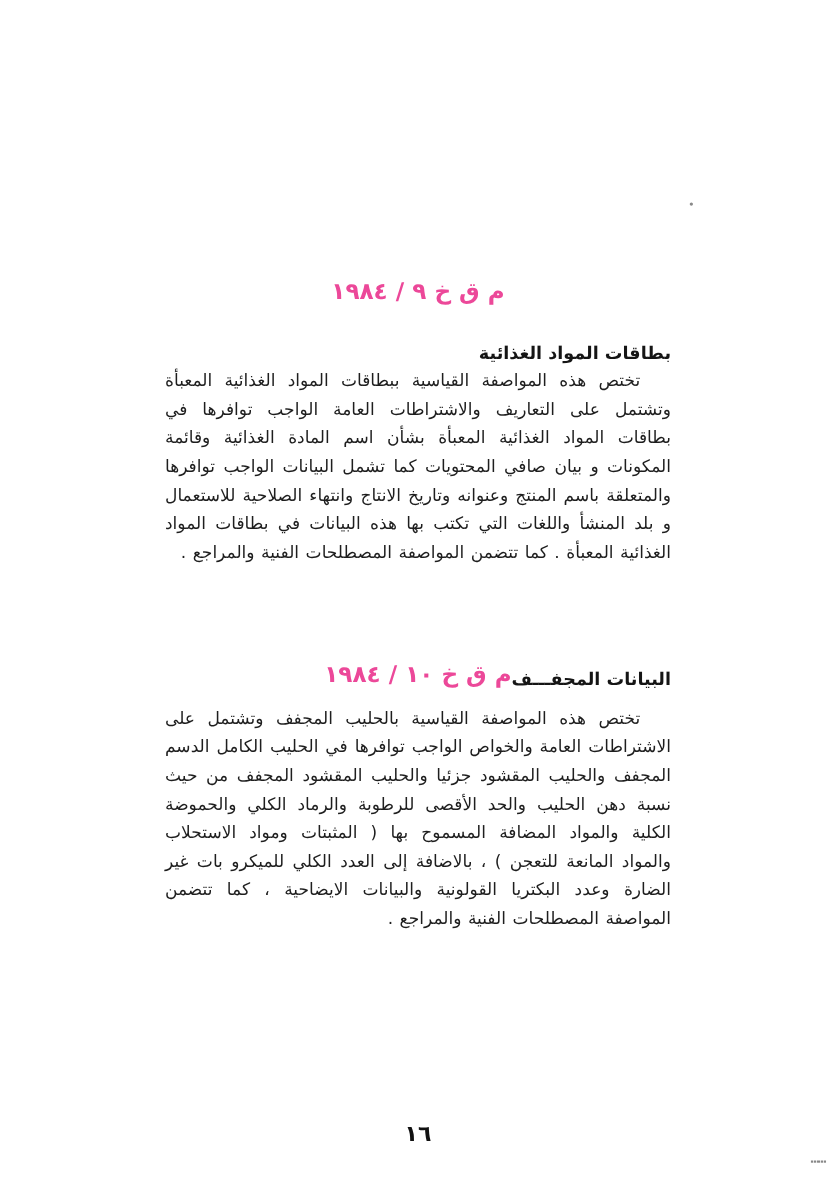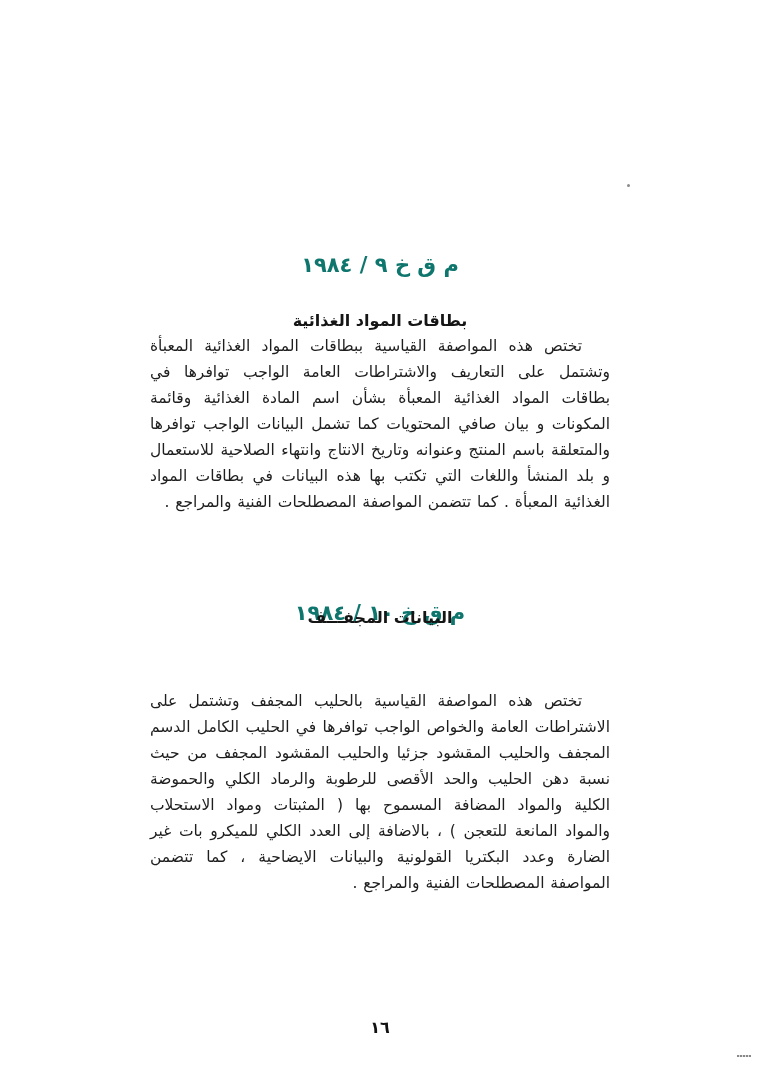--- a/index.html
+++ b/index.html
@@ -18,27 +18,26 @@
   }
   .section-code {
     position: absolute;
     left: 150px;
     width: 460px;
     text-align: center;
     direction: rtl;
     font-weight: bold;
     font-size: 21px;
     letter-spacing: 0.5px;
-    color: #0f766e;
+    color: #ec4899;
   }
   .section-title {
     position: absolute;
     left: 150px;
     width: 460px;
-    text-align: center;
     direction: rtl;
     font-weight: bold;
     font-size: 16px;
     color: #151515;
   }
   .body-text {
     position: absolute;
     left: 150px;
     width: 460px;
     direction: rtl;
@@ -51,21 +50,21 @@
     word-spacing: 1px;
   }
   .page-number {
     position: absolute;
     left: 150px;
     width: 460px;
     top: 1018px;
     text-align: center;
     direction: rtl;
     font-weight: bold;
-    font-size: 16px;
+    font-size: 20px;
     color: #111;
   }
   .speck {
     position: absolute;
     left: 627px;
     top: 184px;
     width: 3px;
     height: 3px;
     background: #8a8a8a;
     border-radius: 50%;
@@ -77,21 +76,21 @@
     width: 14px;
     height: 2px;
     background: repeating-linear-gradient(90deg, #6a6a6a 0 2px, #d9d9d9 2px 3px);
     opacity: 0.8;
   }
   .pos-code-1  { top: 253px; }
   .pos-title-1 { top: 311px; }
   .pos-body-1  { top: 333px; }
   .pos-code-2  { top: 556px; margin-top: 45px; }
   .pos-title-2 { top: 608px; }
-  .pos-body-2  { top: 688px; }
+  .pos-body-2  { top: 640px; }
 </style>
 </head>
 <body>
 
 <div class="page">
 
   <div class="speck"></div>
 
   <div class="section-code pos-code-1">م ق خ ٩ / ١٩٨٤</div>
 

